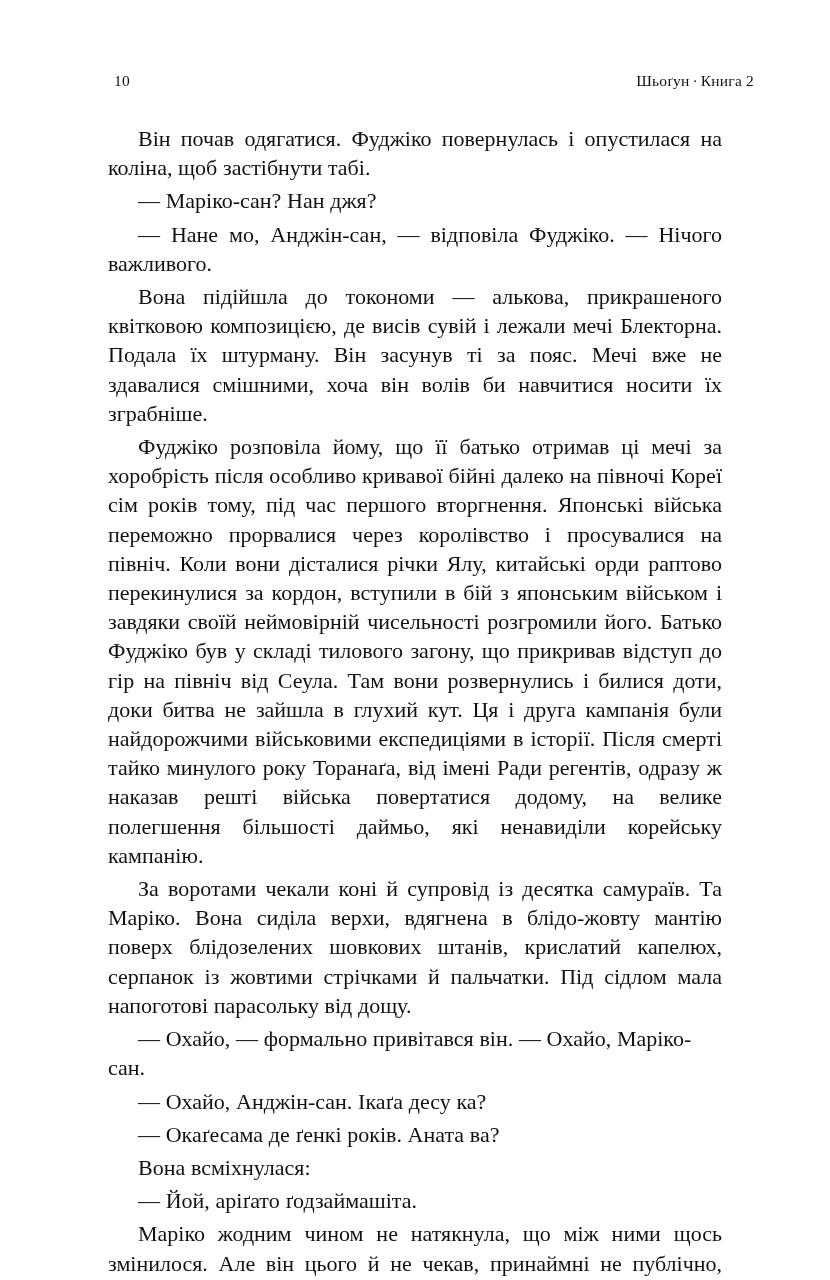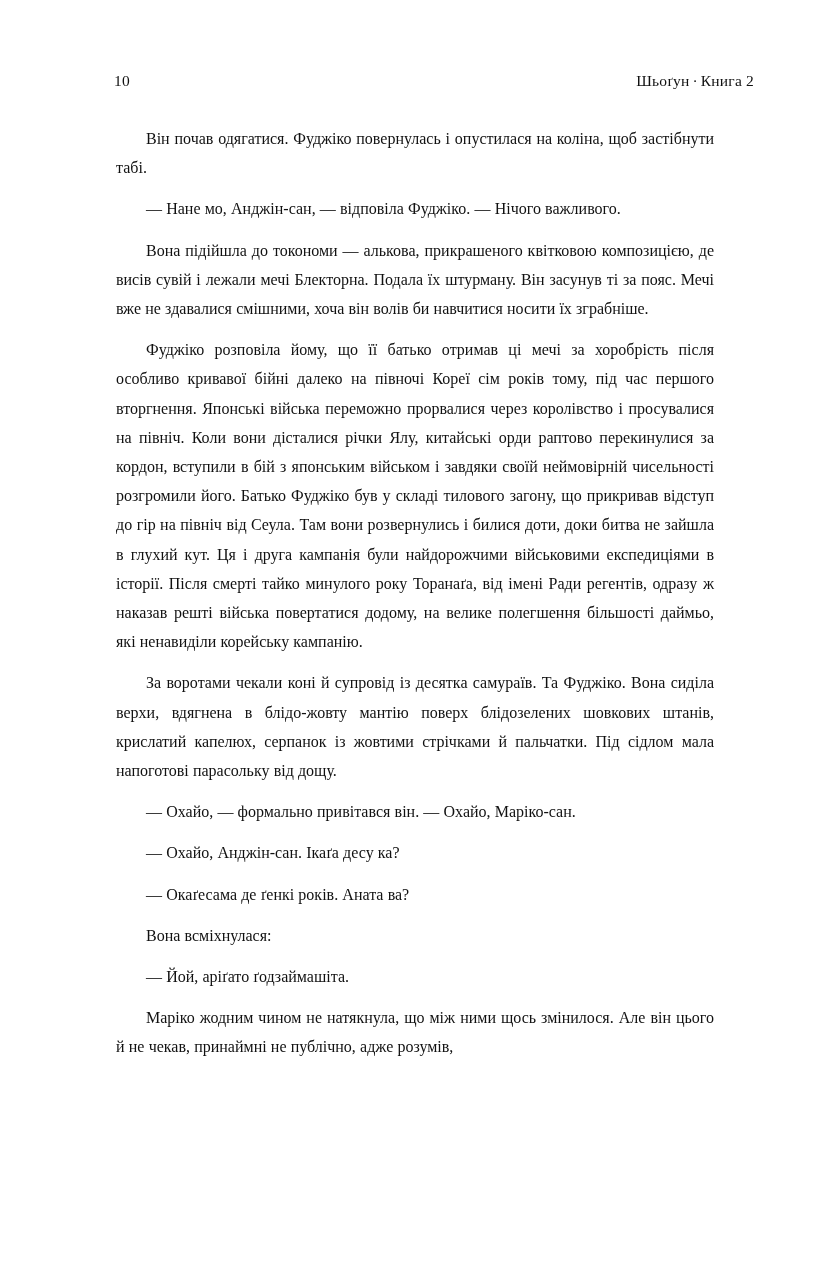--- a/index.html
+++ b/index.html
@@ -42,22 +42,22 @@
     text-align: right;
   }
   .head-title .sep {
     padding: 0 3px;
   }
   .body-col {
     width: 622px;
     margin: 0 auto;
   }
   p.para {
-    margin: 12px;
-    font-size: 16px;
+    margin: 4px;
+    font-size: 22px;
     line-height: 29.2px;
     text-align: justify;
     text-justify: inter-word;
     text-indent: 30px;
     hyphens: manual;
     word-spacing: 0.2px;
   }
   p.para.dialogue {
     text-indent: 30px;
   }
@@ -72,24 +72,25 @@
 
   <div class="running-head">
     <span class="folio">10</span>
     <span class="head-title">
       <span>Шьоґун</span><span class="sep">·</span><span>Книга 2</span>
     </span>
   </div>
 
   <div class="body-col">
     <p class="para">Він почав одягатися. Фуджіко повернулась і опустилася на коліна, щоб застібнути табі.</p>
+    <p class="para dialogue nojust">— Маріко-сан? Нан джя?</p>
     <p class="para dialogue">— Нане мо, Анджін-сан, — відповіла Фуджіко. — Нічого важливого.</p>
     <p class="para">Вона підійшла до токономи — алькова, прикрашеного квітковою композицією, де висів сувій і лежали мечі Блекторна. Подала їх штурману. Він засунув ті за пояс. Мечі вже не здавалися смішними, хоча він волів би навчитися носити їх зграбніше.</p>
     <p class="para">Фуджіко розповіла йому, що її батько отримав ці мечі за хоробрість після особливо кривавої бійні далеко на півночі Кореї сім років тому, під час першого вторгнення. Японські війська переможно прорвалися через королівство і просувалися на північ. Коли вони дісталися річки Ялу, китайські орди раптово перекинулися за кордон, вступили в бій з японським військом і завдяки своїй неймовірній чисельності розгромили його. Батько Фуджіко був у складі тилового загону, що прикривав відступ до гір на північ від Сеула. Там вони розвернулись і билися доти, доки битва не зайшла в глухий кут. Ця і друга кампанія були найдорожчими військовими експедиціями в історії. Після смерті тайко минулого року Торанаґа, від імені Ради регентів, одразу ж наказав решті війська повертатися додому, на велике полегшення більшості даймьо, які ненавиділи корейську кампанію.</p>
-    <p class="para">За воротами чекали коні й супровід із десятка самураїв. Та Фуджіко. Вона сиділа верхи, вдягнена в блідо-жовту мантію поверх блідозелених шовкових штанів, крислатий капелюх, серпанок із жовтими стрічками й пальчатки. Під сідлом мала напоготові парасольку від дощу.</p>
+    <p class="para">За воротами чекали коні й супровід із десятка самураїв. Та Маріко. Вона сиділа верхи, вдягнена в блідо-жовту мантію поверх блідозелених шовкових штанів, крислатий капелюх, серпанок із жовтими стрічками й пальчатки. Під сідлом мала напоготові парасольку від дощу.</p>
     <p class="para dialogue nojust">— Охайо, — формально привітався він. — Охайо, Маріко-сан.</p>
     <p class="para dialogue nojust">— Охайо, Анджін-сан. Ікаґа десу ка?</p>
     <p class="para dialogue nojust">— Окаґесама де ґенкі років. Аната ва?</p>
     <p class="para nojust">Вона всміхнулася:</p>
     <p class="para dialogue nojust">— Йой, аріґато ґодзаймашіта.</p>
     <p class="para">Маріко жодним чином не натякнула, що між ними щось змінилося. Але він цього й не чекав, принаймні не публічно, адже розумів,</p>
   </div>
 
 </div>
 

